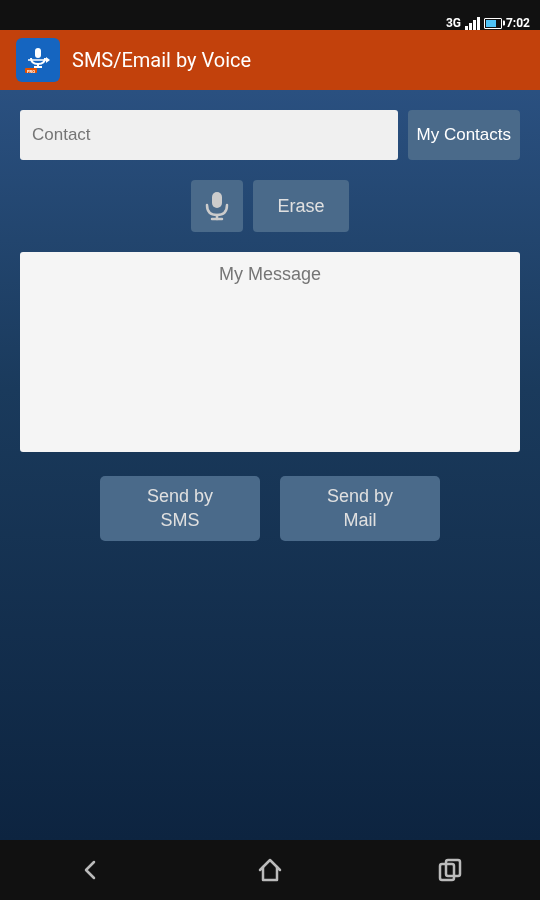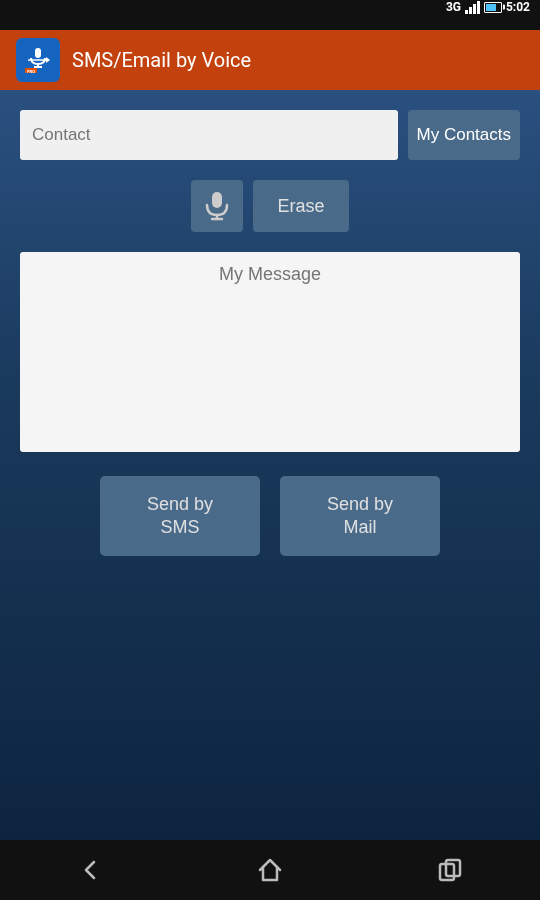--- a/index.html
+++ b/index.html
@@ -12,21 +12,21 @@
       overflow: hidden;
       position: relative;
     }
 
     
     .status-bar {
       width: 100%;
       height: 30px;
       background: #111;
       display: flex;
-      align-items: flex-start;
+      align-items: flex-end;
       justify-content: flex-end;
       padding: 0 10px;
       gap: 5px;
     }
 
     .status-icons {
       display: flex;
       align-items: center;
       gap: 4px;
     }
@@ -202,21 +202,21 @@
 
     
     .send-row {
       display: flex;
       gap: 20px;
       justify-content: center;
     }
 
     .send-btn {
       width: 160px;
-      height: 80px;
+      height: 65px;
       background: #4a6a8a;
       border: none;
       border-radius: 5px;
       color: #e0e0e0;
       font-size: 18px;
       cursor: pointer;
       line-height: 1.3;
     }
 
     
@@ -254,21 +254,21 @@
     <span class="status-text">3G</span>
     <div class="signal-bars">
       <div class="signal-bar" style="height:4px;"></div>
       <div class="signal-bar" style="height:7px;"></div>
       <div class="signal-bar" style="height:10px;"></div>
       <div class="signal-bar" style="height:13px;"></div>
     </div>
     <div class="battery-icon">
       <div class="battery-fill"></div>
     </div>
-    <span class="status-text">5:02</span>
+    <span class="status-text">7:02</span>
   </div>
 </div>
 
 <div class="app-bar">
   <div class="app-icon">
     <svg viewBox="0 0 28 28" xmlns="http://www.w3.org/2000/svg">
 
       <rect x="11" y="2" width="6" height="10" rx="3" fill="white"></rect>
       <path d="M7 12 Q7 18 14 18 Q21 18 21 12" stroke="white" stroke-width="2" fill="none"></path>
       <line x1="14" y1="18" x2="14" y2="21" stroke="white" stroke-width="2"></line>

